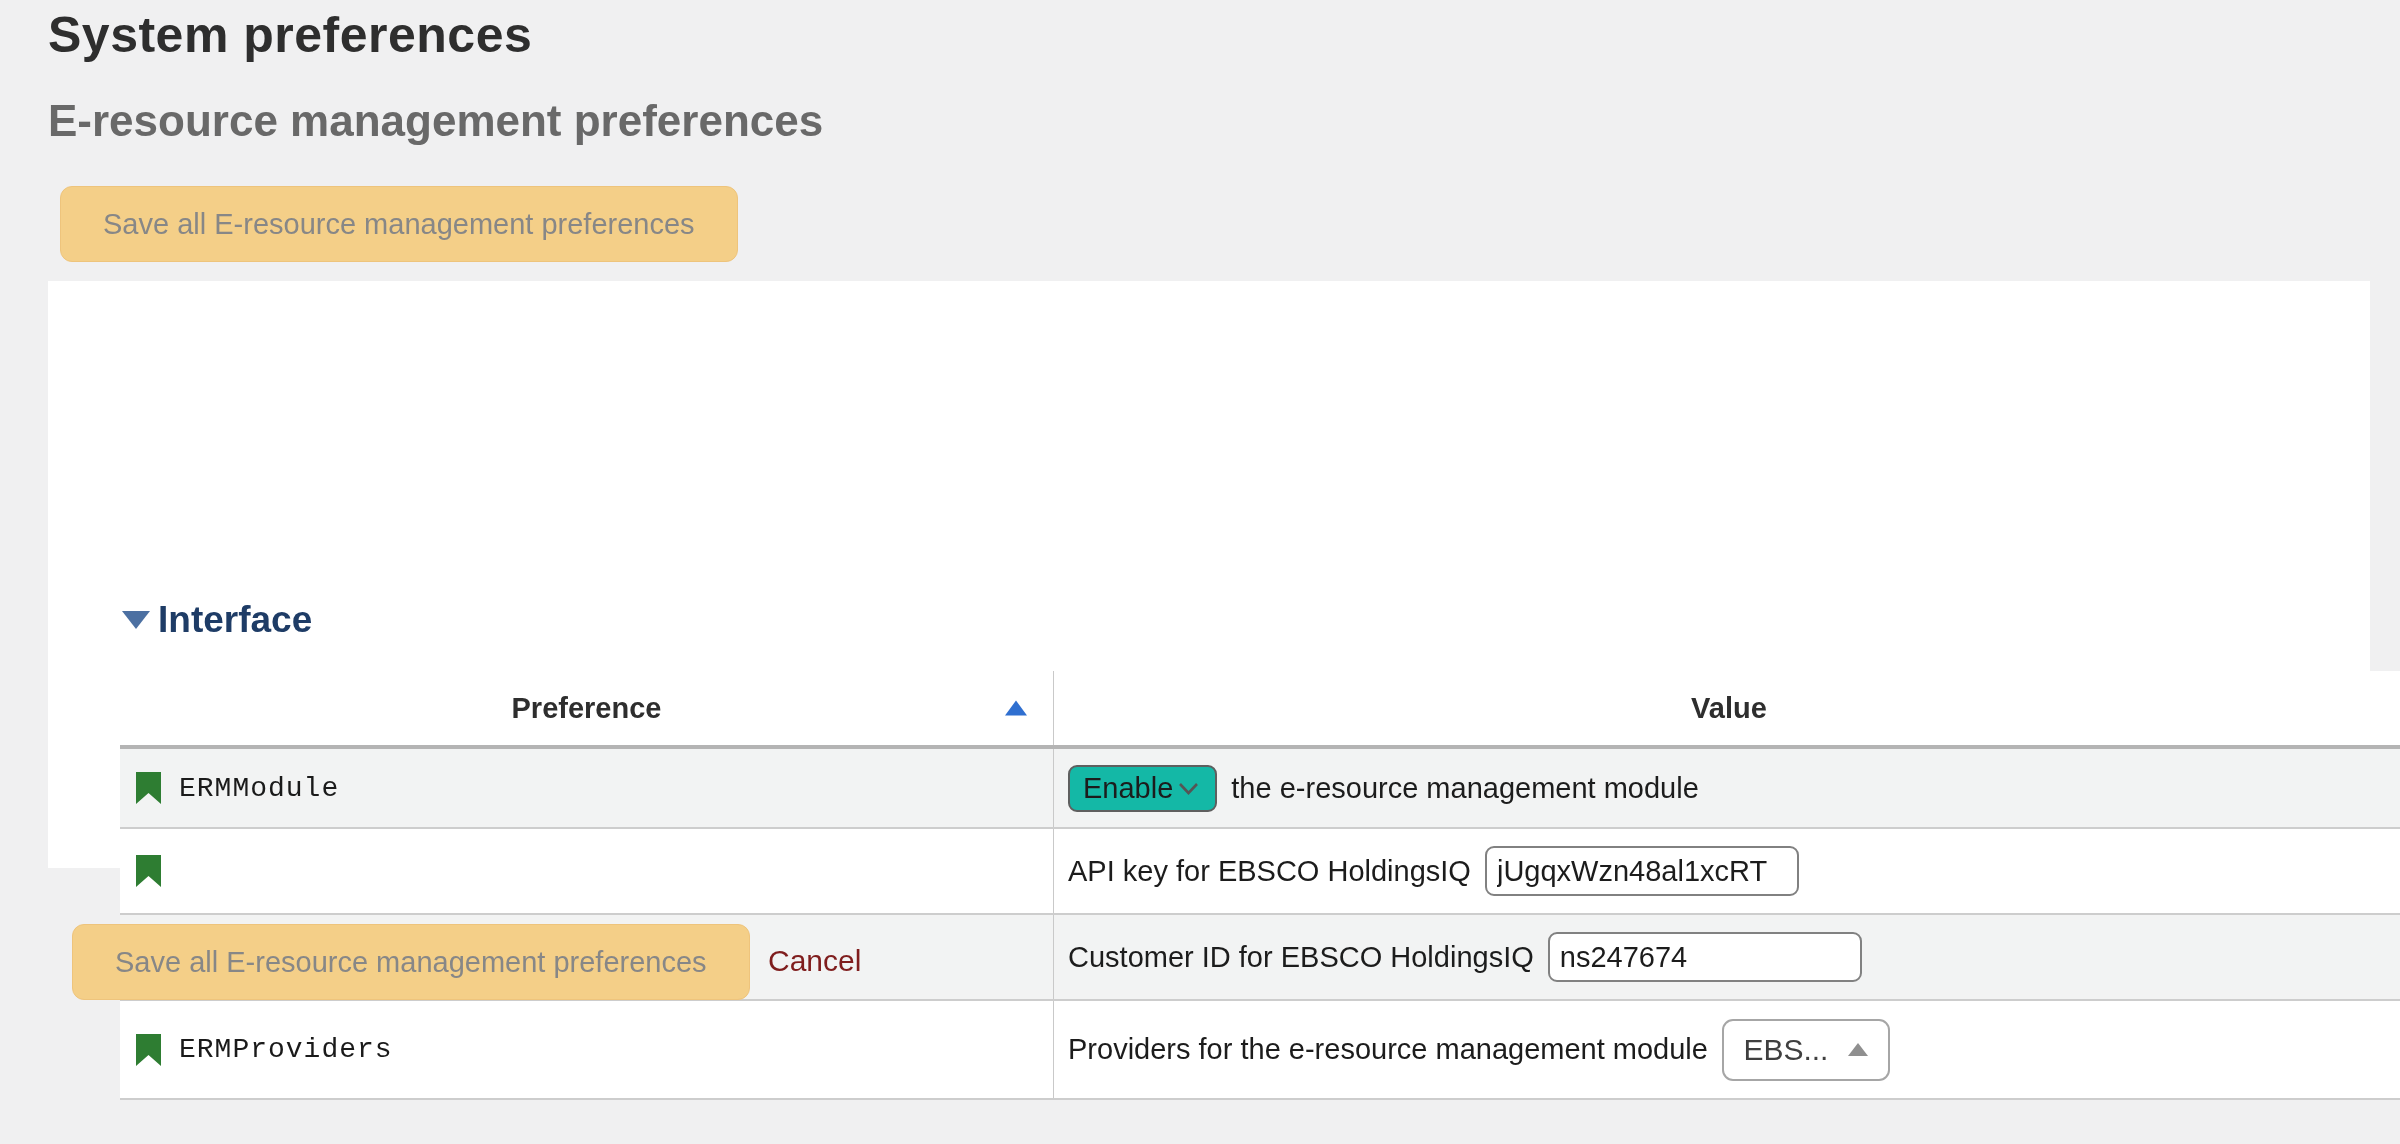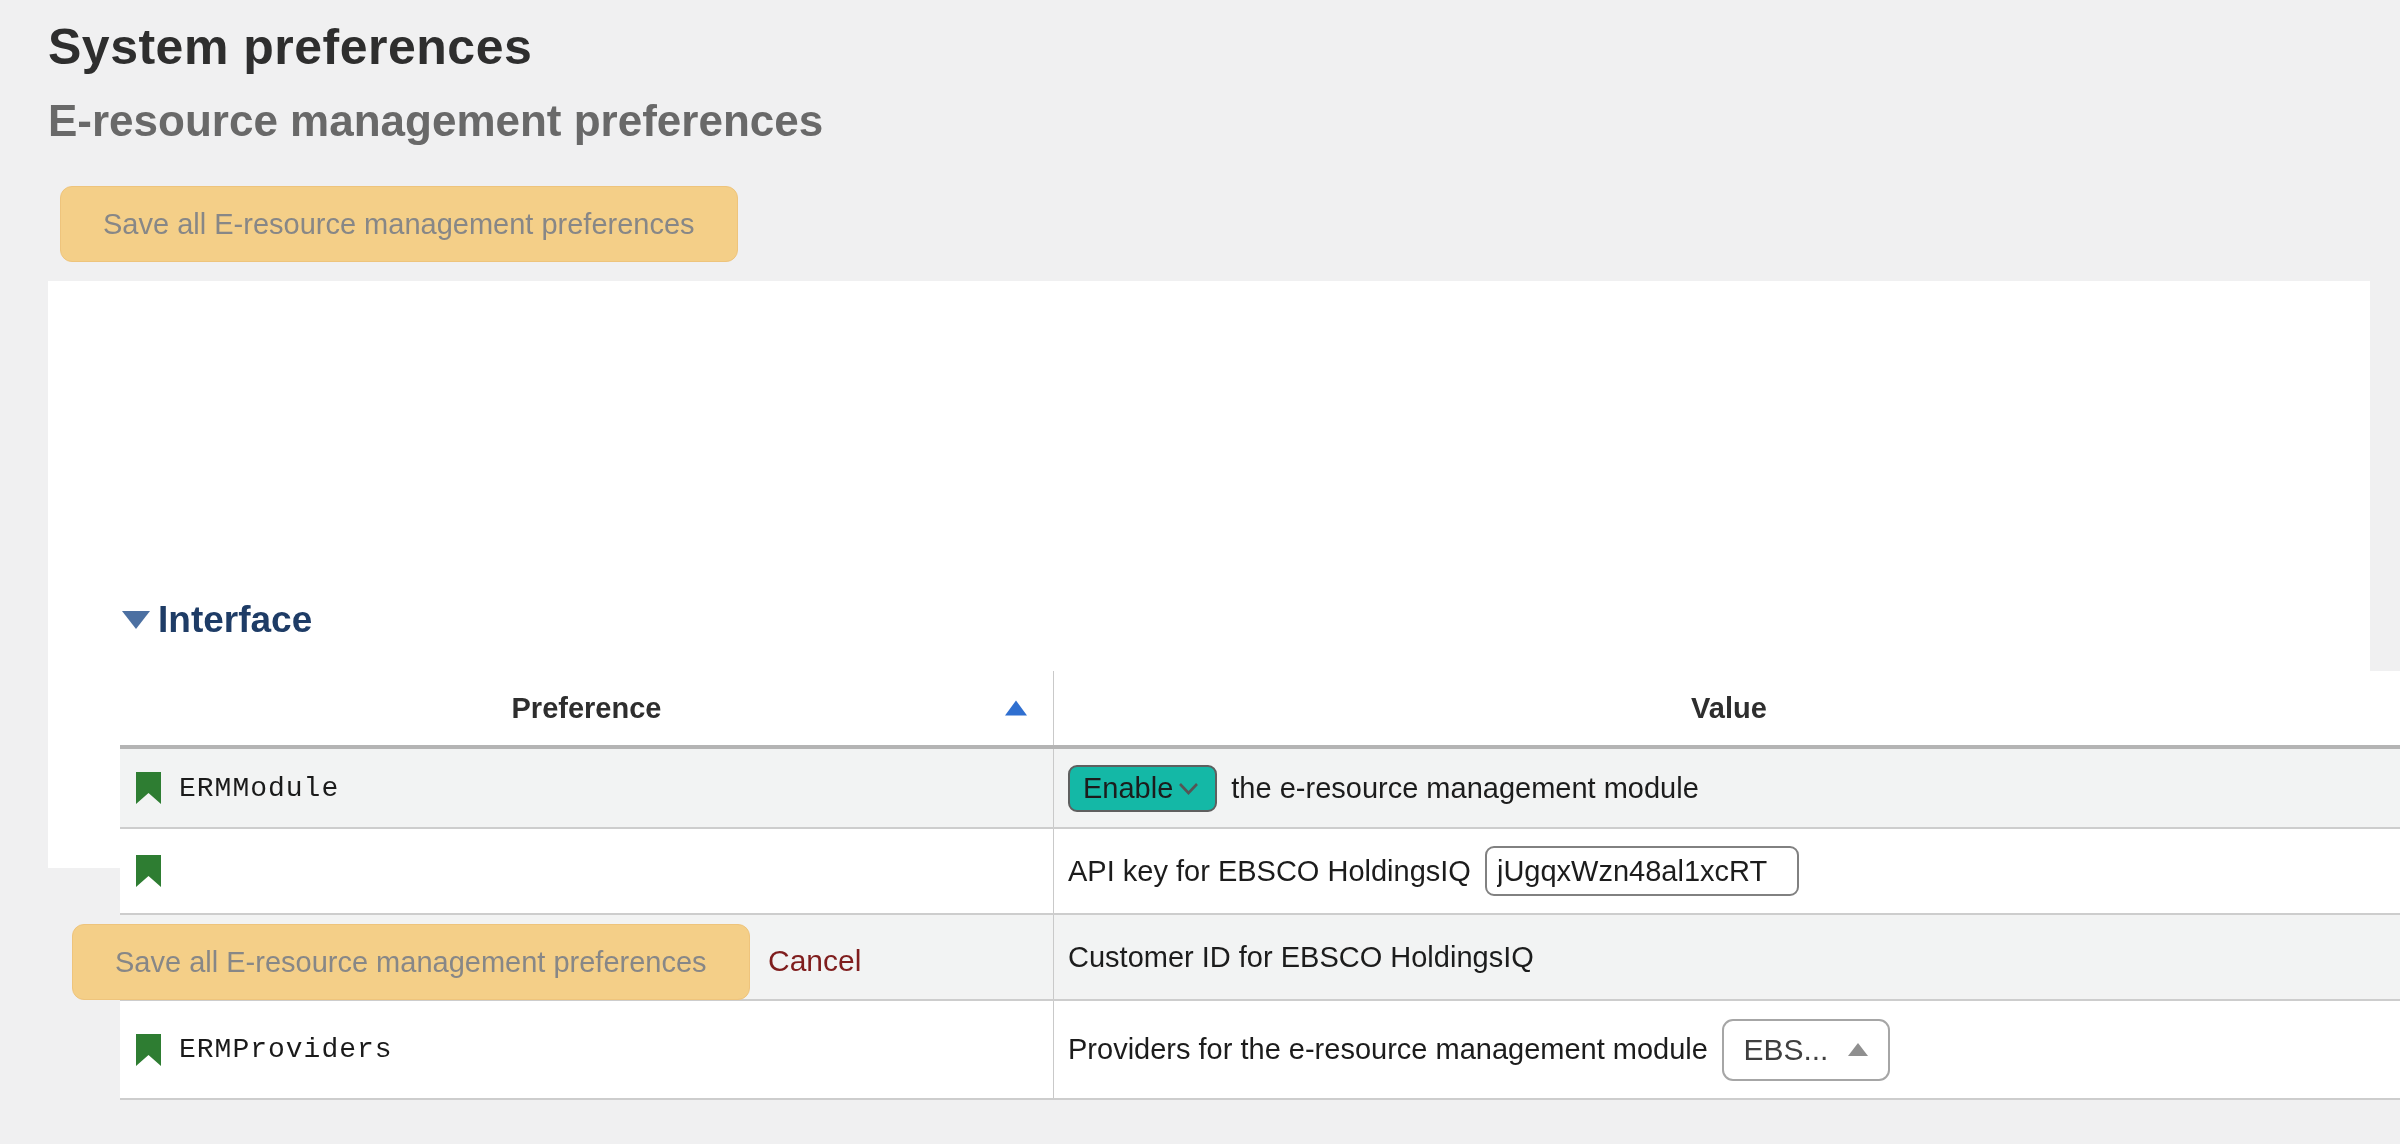--- a/index.html
+++ b/index.html
@@ -3,21 +3,21 @@
 <meta charset="utf-8">
 <style>
   * { box-sizing: border-box; }
   html,body { margin:0; padding:0; background:#f0f0f1; }
   #screen {
     position:relative; width:2400px; height:1144px;
     background:#f0f0f1; overflow:hidden;
     font-family:"Liberation Sans", sans-serif;
   }
   .page-title {
-    position:absolute; left:48px; top:18px; margin:0;
+    position:absolute; left:48px; top:6px; margin:0;
     font-size:50px; font-weight:bold; color:#2e2e2e; letter-spacing:0.5px;
   }
   .page-subtitle {
     position:absolute; left:48px; top:96px; margin:0;
     font-size:44px; font-weight:bold; color:#696969;
   }
   .btn-save {
     background:#f4cf88; border:1px solid #eec47c; border-radius:12px;
     color:#878787; font-size:29px; font-family:"Liberation Sans", sans-serif;
     height:76px; padding:0 42px; cursor:pointer;
@@ -172,20 +172,21 @@
         <div class="td td-pref">
           <span class="bookmark">
             <svg width="25" height="32" viewBox="0 0 25 32">
                 <polygon points="0,0 25,0 25,32 12.5,21 0,32" fill="#2e7d32"></polygon>
               </svg>
           </span>
           <span class="prefname">ERMProviderEbscoCustomerID</span>
         </div>
         <div class="td td-val">
           <span>Customer ID for EBSCO HoldingsIQ</span>
+          <input class="text-input input-custid" type="text" value="ns247674" style="">
         </div>
       </div>
 
       <div class="tr row-4">
         <div class="td td-pref">
           <span class="bookmark">
             <svg width="25" height="32" viewBox="0 0 25 32">
                 <polygon points="0,0 25,0 25,32 12.5,21 0,32" fill="#2e7d32"></polygon>
               </svg>
           </span>

